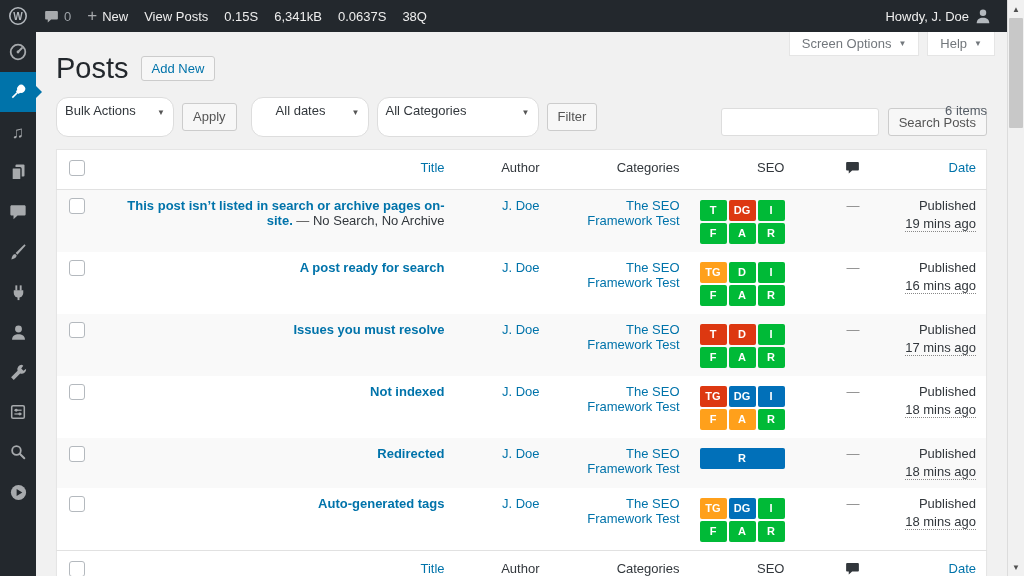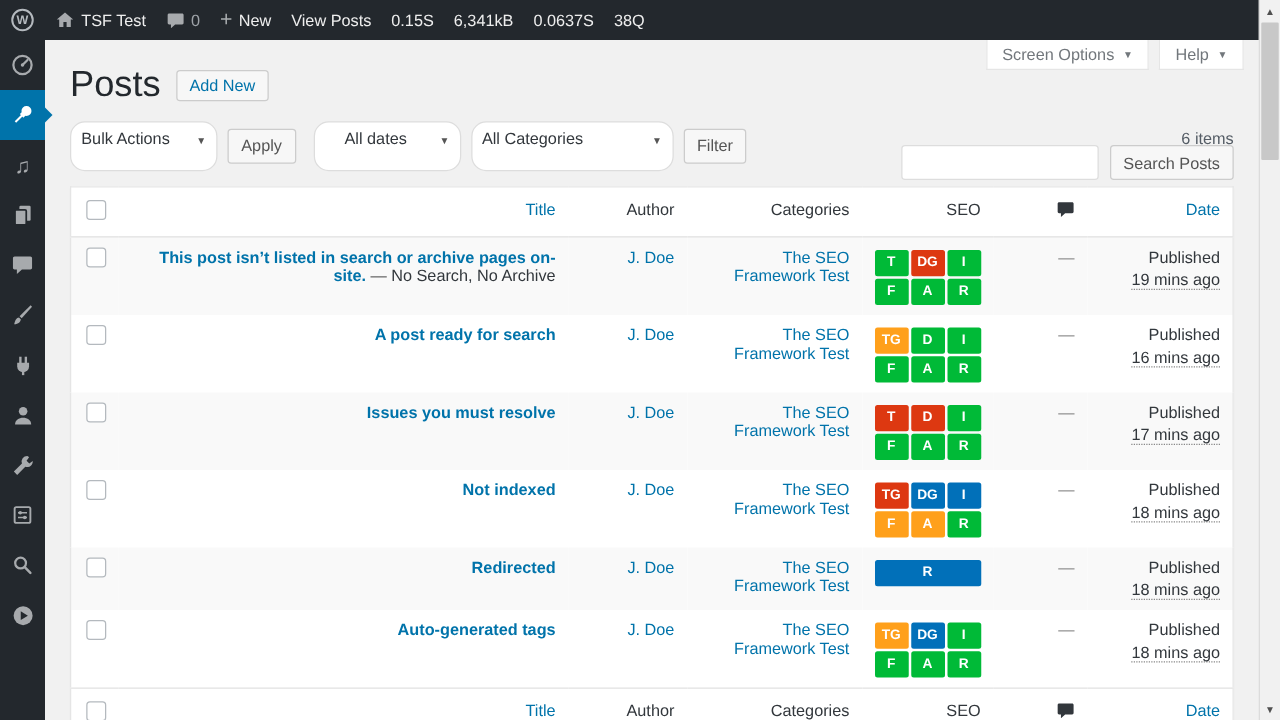--- a/index.html
+++ b/index.html
@@ -26,21 +26,21 @@
   .content { position:absolute; top:32px; left:36px; right:17px; bottom:0; background:#f1f1f1; padding:0 20px; }
 
   .screen-tabs { position:absolute; top:0; right:12px; display:flex; gap:8px; }
   .screen-tab { background:#fff; border:1px solid #e5e5e5; border-top:none; padding:4px 12px; color:#72777c; display:flex; align-items:center; gap:7px; }
   .screen-tab .caret { font-size:8px; color:#72777c; }
 
   .title-row { padding-top:18px; display:flex; align-items:center; gap:12px; }
   h1.page-title { font-size:29px; font-weight:400; color:#23282d; line-height:1.3; }
   .add-new-btn { display:inline-block; background:#f7f7f7; border:1px solid #ccc; border-radius:3px; color:#0073aa; padding:4px 10px; font-size:13px; cursor:pointer; }
 
-  .search-box { position:absolute; top:84px; right:20px; display:flex; gap:9px;padding-left:18px; }
+  .search-box { position:absolute; top:76px; right:20px; display:flex; gap:9px;padding-left:18px; }
   .search-input { width:158px; height:28px; border:1px solid #ddd; background:#fff; border-radius:3px; padding:0 6px; font-size:13px; }
 
   .views { margin-top:14px; font-size:13px; }
   .views a { color:#0073aa; text-decoration:none; }
   .views .current { color:#000; font-weight:bold; }
   .views .count { color:#72777c; font-weight:400; }
   .view-item { padding-right:6px; }
   .view-item:not(:last-child)::after { content:"|"; color:#a0a5aa; padding-left:6px; }
 
   .filter-bar { margin-top:9px; display:flex; align-items:center; gap:8px; position:relative; }
@@ -84,26 +84,20 @@
 
 <div class="admin-bar">
   <div class="ab-left">
     <div class="ab-item">
       <svg width="20" height="20" viewBox="0 0 20 20">
           <circle cx="10" cy="10" r="8.2" fill="none" stroke="#b4b9be" stroke-width="1.6"></circle>
           <text x="10" y="13.6" font-size="10" font-weight="bold" fill="#b4b9be" text-anchor="middle" font-family="Liberation Sans, sans-serif">W</text>
         </svg>
     </div>
     <div class="ab-item">
-      <svg width="16" height="16" viewBox="0 0 20 20">
-          <path d="M10 2.5l8.2 7h-2.4v7.5h-4.2v-5h-3.2v5H4.2V9.5H1.8z" fill="#a7aaad"></path>
-        </svg>
-      <span>TSF Test</span>
-    </div>
-    <div class="ab-item">
       <svg width="15" height="15" viewBox="0 0 20 20">
           <path d="M3 2.5h14c.8 0 1.5.7 1.5 1.5v8.5c0 .8-.7 1.5-1.5 1.5h-7.5l-4.5 4v-4H3c-.8 0-1.5-.7-1.5-1.5V4c0-.8.7-1.5 1.5-1.5z" fill="#a7aaad"></path>
         </svg>
       <span class="ab-count">0</span>
     </div>
     <div class="ab-item">
       <span class="ab-plus">+</span>
       <span>New</span>
     </div>
     <div class="ab-item">
@@ -114,20 +108,29 @@
       </div>
     <div class="ab-item">
         <span>6,341kB</span>
       </div>
     <div class="ab-item">
         <span>0.0637S</span>
       </div>
     <div class="ab-item">
         <span>38Q</span>
       </div>
+  </div>
+  <div class="ab-right">
+    <div class="ab-item">
+      <span>Howdy, J. Doe</span>
+      <svg width="18" height="18" viewBox="0 0 20 20">
+          <circle cx="10" cy="6.5" r="3.6" fill="#b4b9be"></circle>
+          <path d="M3 18c0-4 3.2-6 7-6s7 2 7 6z" fill="#b4b9be"></path>
+        </svg>
+    </div>
   </div>
 </div>
 
 <div class="sidebar">
   <div class="menu-item">
     <svg width="20" height="20" viewBox="0 0 20 20">
         <circle cx="10" cy="10" r="7.3" fill="none" stroke="#a7aaad" stroke-width="1.8"></circle>
         <line x1="10" y1="10" x2="14" y2="6" stroke="#a7aaad" stroke-width="1.8" stroke-linecap="round"></line>
         <circle cx="10" cy="10" r="1.4" fill="#a7aaad"></circle>
       </svg>

